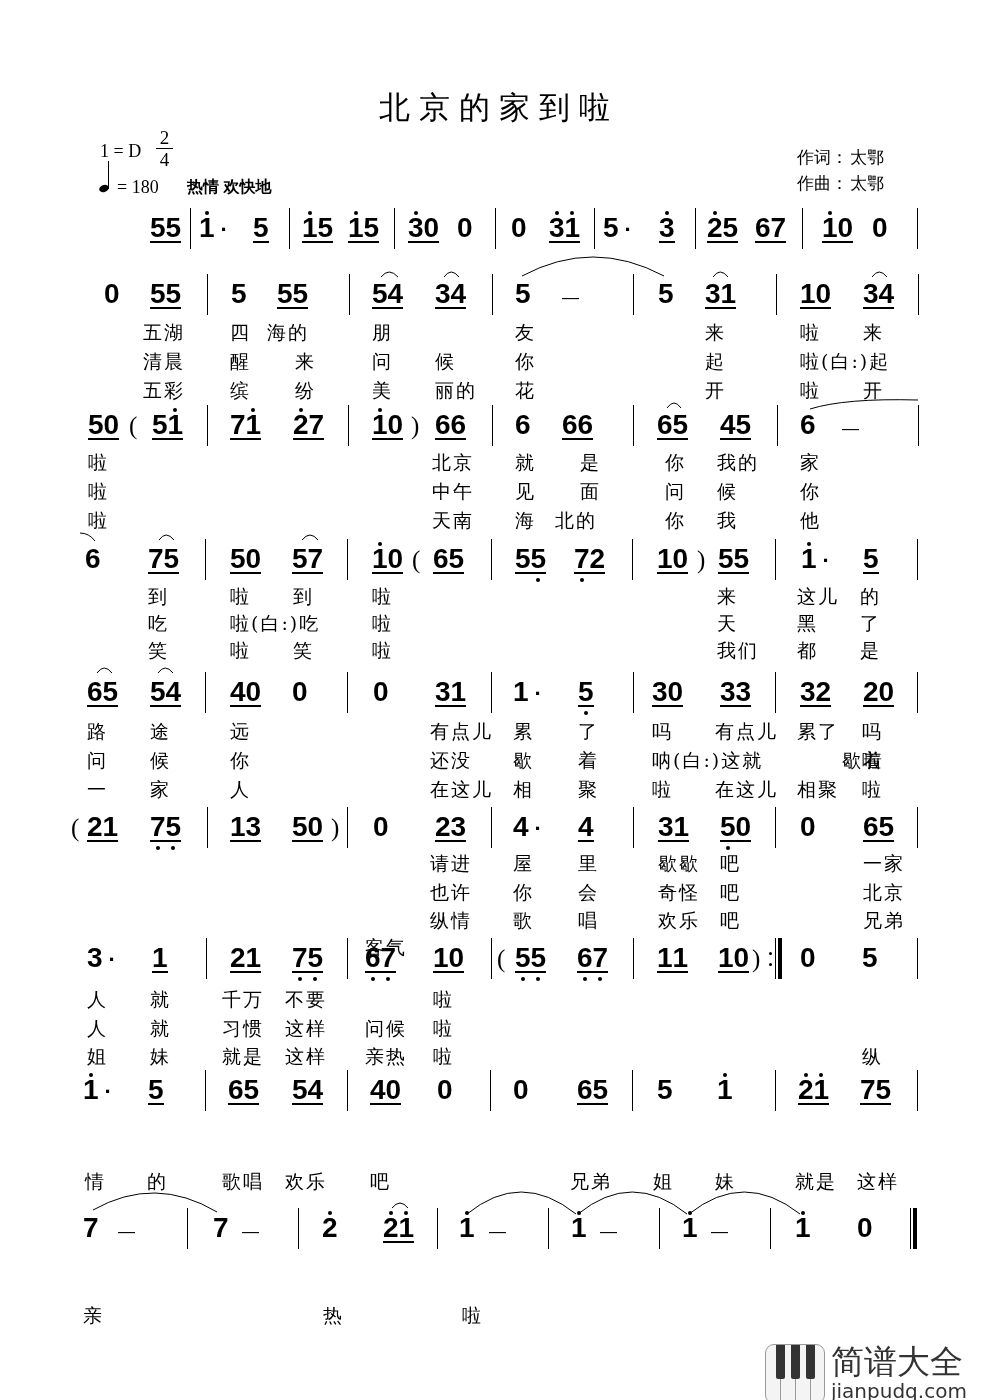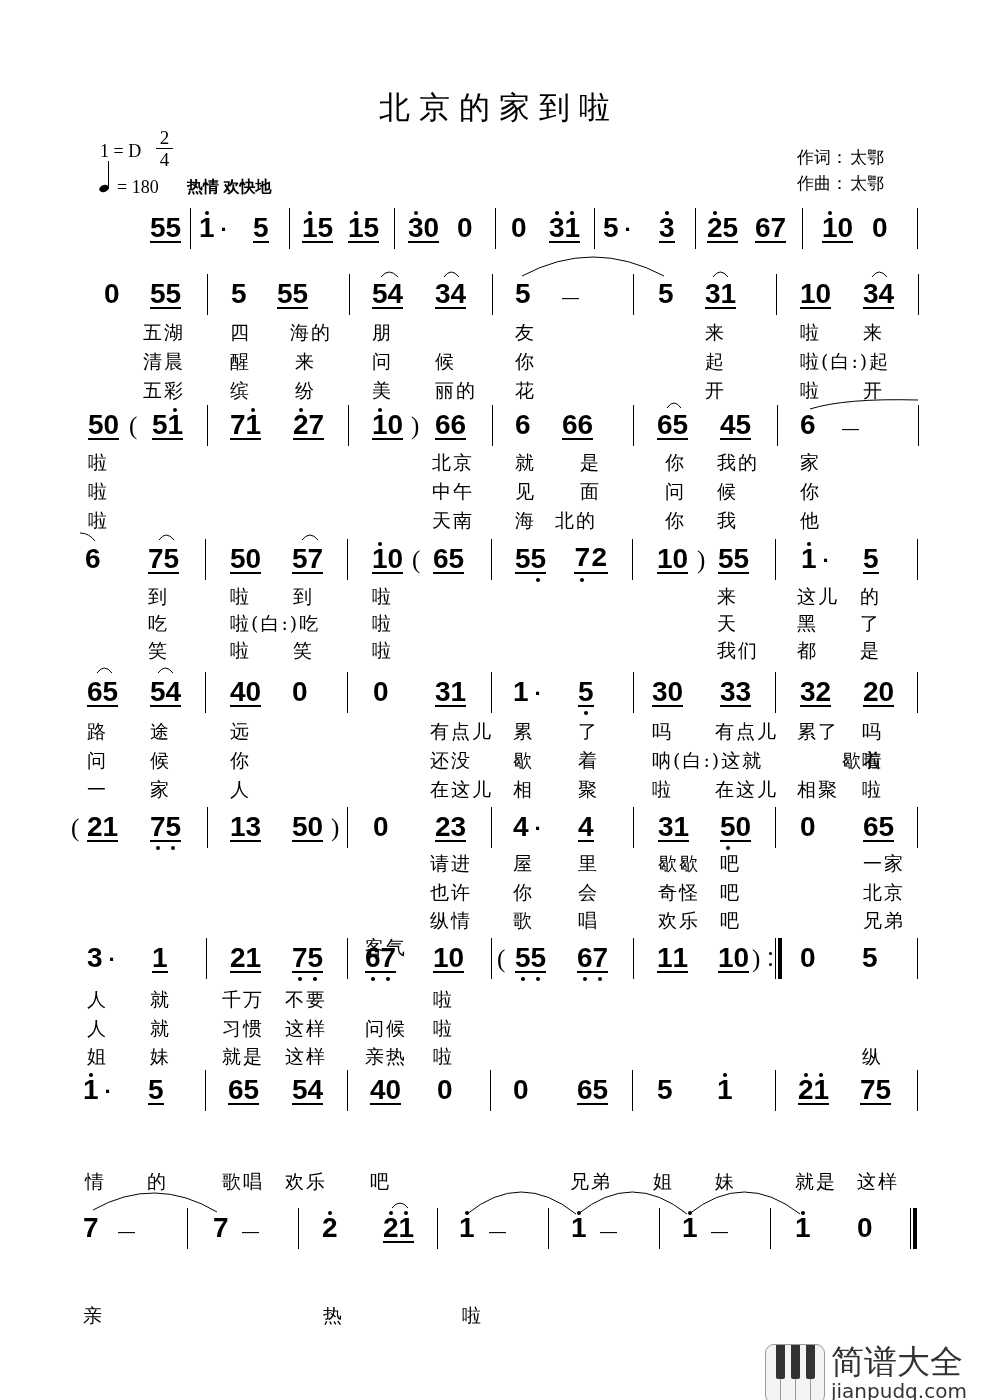--- a/index.html
+++ b/index.html
@@ -127,21 +127,21 @@
       <span class="tok" style="left: 372px; top: 280px;"><span class="ch">5</span><span class="ch">4</span><span class="ul"></span></span>
       <span class="tok" style="left: 435px; top: 280px;"><span class="ch">3</span><span class="ch">4</span><span class="ul"></span></span>
       <span class="tok" style="left: 515px; top: 280px;"><span class="ch">5</span></span>
       <span class="tok" style="left: 562px; top: 280px;"><span class="ch dash">—</span></span>
       <span class="tok" style="left: 658px; top: 280px;"><span class="ch">5</span></span>
       <span class="tok" style="left: 705px; top: 280px;"><span class="ch">3</span><span class="ch">1</span><span class="ul"></span></span>
       <span class="tok" style="left: 800px; top: 280px;"><span class="ch">1</span><span class="ch">0</span><span class="ul"></span></span>
       <span class="tok" style="left: 863px; top: 280px;"><span class="ch">3</span><span class="ch">4</span><span class="ul"></span></span>
       <span class="lyr" style="left: 143px; top: 321px;">五湖</span>
       <span class="lyr" style="left: 230px; top: 321px;">四</span>
-      <span class="lyr" style="left: 290px; top: 321px;">海的</span>
+      <span class="lyr" style="left: 267px; top: 321px;">海的</span>
       <span class="lyr" style="left: 372px; top: 321px;">朋</span>
       <span class="lyr" style="left: 515px; top: 321px;">友</span>
       <span class="lyr" style="left: 705px; top: 321px;">来</span>
       <span class="lyr" style="left: 800px; top: 321px;">啦</span>
       <span class="lyr" style="left: 863px; top: 321px;">来</span>
       <span class="lyr" style="left: 143px; top: 350px;">清晨</span>
       <span class="lyr" style="left: 230px; top: 350px;">醒</span>
       <span class="lyr" style="left: 295px; top: 350px;">来</span>
       <span class="lyr" style="left: 372px; top: 350px;">问</span>
       <span class="lyr" style="left: 435px; top: 350px;">候</span>
@@ -209,21 +209,21 @@
       <div class="bar" style="left: 775px; top: 539px; height: 41px;"></div>
       <div class="bar" style="left: 917px; top: 539px; height: 41px;"></div>
       <span class="tok" style="left: 85px; top: 545px;"><span class="ch">6</span></span>
       <span class="tok" style="left: 148px; top: 545px;"><span class="ch">7</span><span class="ch">5</span><span class="ul"></span></span>
       <span class="tok" style="left: 230px; top: 545px;"><span class="ch">5</span><span class="ch">0</span><span class="ul"></span></span>
       <span class="tok" style="left: 292px; top: 545px;"><span class="ch">5</span><span class="ch">7</span><span class="ul"></span></span>
       <span class="tok" style="left: 372px; top: 545px;"><span class="ch hi">1</span><span class="ch">0</span><span class="ul"></span></span>
       <span class="tok" style="left: 412px; top: 545px;"><span class="ch paren">(</span></span>
       <span class="tok" style="left: 433px; top: 545px;"><span class="ch">6</span><span class="ch">5</span><span class="ul"></span></span>
       <span class="tok" style="left: 515px; top: 545px;"><span class="ch">5</span><span class="ch lo">5</span><span class="ul"></span></span>
-      <span class="tok" style="left: 574px; top: 545px; font-family: Liberation Mono, monospace;"><span class="ch lo">7</span><span class="ch">2</span><span class="ul"></span></span>
+      <span class="tok" style="left: 574px; top: 545px;"><span class="ch lo">7</span><span class="ch">2</span><span class="ul"></span></span>
       <span class="tok" style="left: 657px; top: 545px;"><span class="ch">1</span><span class="ch">0</span><span class="ul"></span></span>
       <span class="tok" style="left: 697px; top: 545px;"><span class="ch paren">)</span></span>
       <span class="tok" style="left: 718px; top: 545px;"><span class="ch">5</span><span class="ch">5</span><span class="ul"></span></span>
       <span class="tok" style="left: 801px; top: 545px;"><span class="ch hi">1</span><span class="ch aug">·</span></span>
       <span class="tok" style="left: 863px; top: 545px;"><span class="ch">5</span><span class="ul"></span></span>
       <span class="lyr" style="left: 148px; top: 585px;">到</span>
       <span class="lyr" style="left: 230px; top: 585px;">啦</span>
       <span class="lyr" style="left: 293px; top: 585px;">到</span>
       <span class="lyr" style="left: 372px; top: 585px;">啦</span>
       <span class="lyr" style="left: 717px; top: 585px;">来</span>

